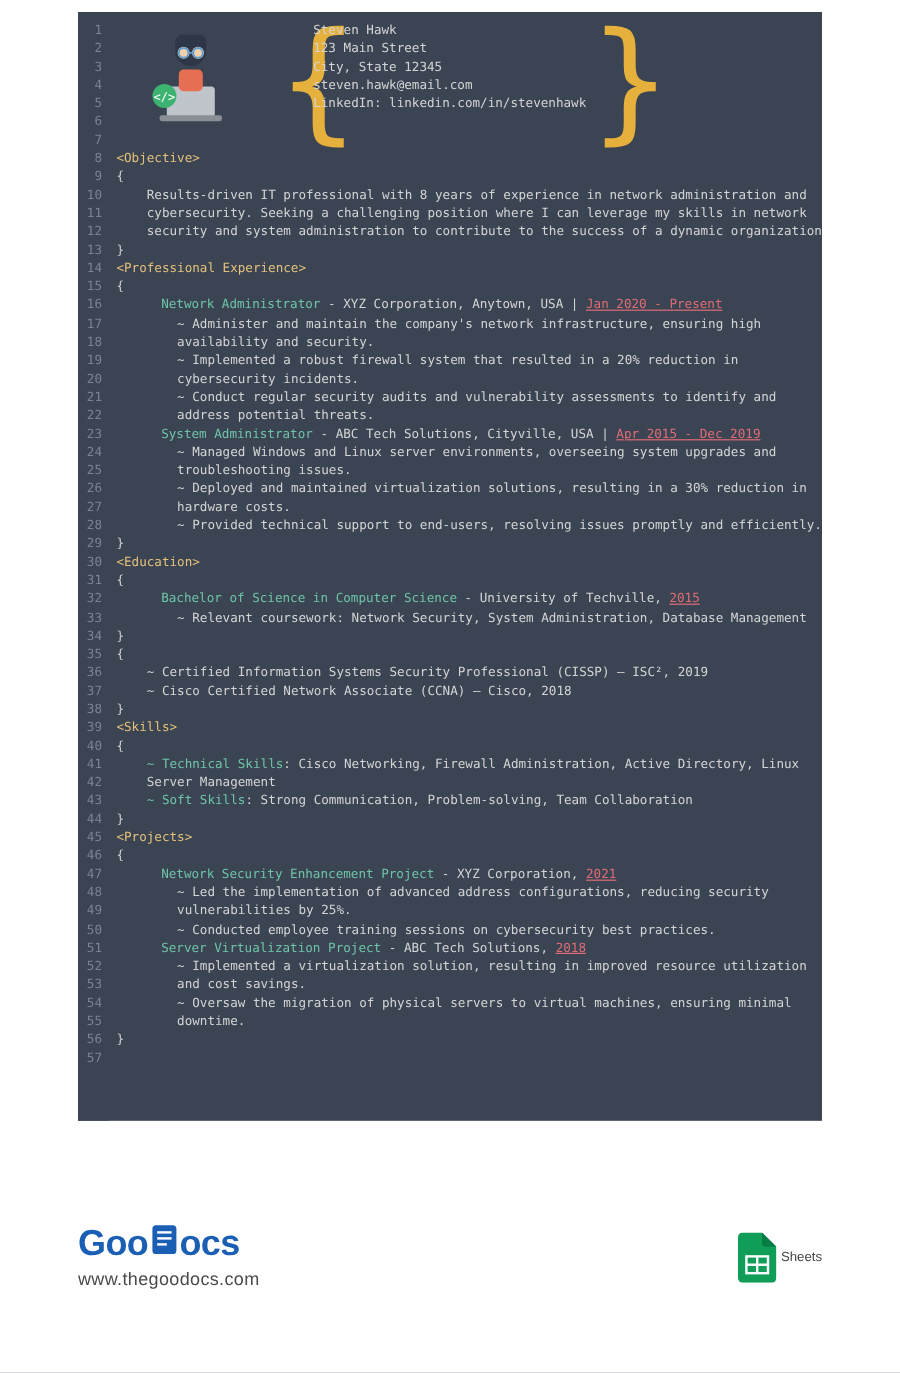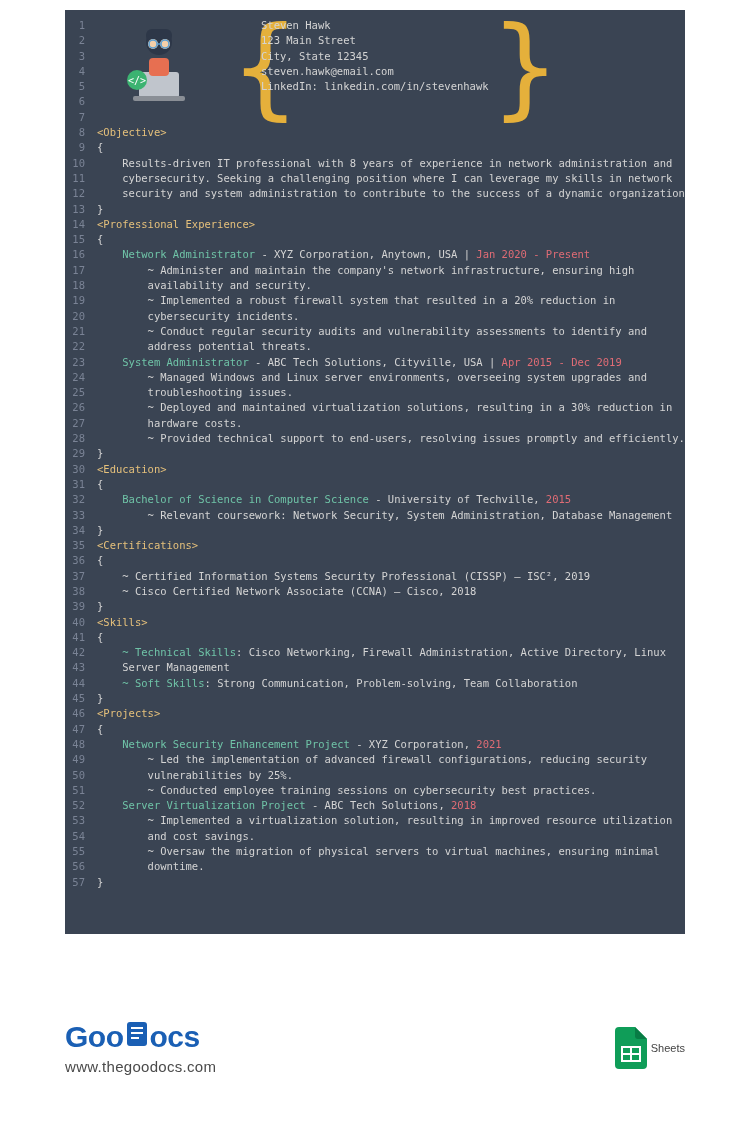--- a/index.html
+++ b/index.html
@@ -36,22 +36,22 @@
   }
   .gutter div { height: 15.3px; }
   .code {
     padding: 8px 10px 8px 6px;
     position: relative;
     flex: 1;
   }
   .code .line { height: 15.3px; white-space: pre; }
   .tag { color: #e5c07b; }
   .brace { color: #d4d4d4; }
-  .job { color: #6fc3a7; }
-  .date { color: #e06c75; }
+  .job { color: #6fc3a7; margin-left: 12px; }
+  .date { color: #e06c75; text-decoration: underline; }
   .skill-label { color: #6fc3a7; margin-top: 20px; }
   .header-block {
     position: relative;
     height: 91.8px; 
   }
   .header-brace-left, .header-brace-right {
     position: absolute;
     top: -6px;
     font-size: 110px;
     font-weight: 300;
@@ -231,37 +231,36 @@
       <div class="line">        <span>hardware costs.</span></div>
       <div class="line">        <span>~ Provided technical support to end-users, resolving issues promptly and efficiently.</span></div>
       <div class="line brace">}</div>
 
       <div class="line"><span class="tag">&lt;Education&gt;</span></div>
       <div class="line brace">{</div>
       <div class="line">    <span class="job">Bachelor of Science in Computer Science</span><span> - University of Techville, </span><span class="date">2015</span></div>
       <div class="line">        <span>~ Relevant coursework: Network Security, System Administration, Database Management</span></div>
       <div class="line brace">}</div>
 
-      <div class="line"><span class="tag">&lt;Certifications&gt;</span></div>
       <div class="line brace">{</div>
       <div class="line">    <span>~ Certified Information Systems Security Professional (CISSP) – ISC², 2019</span></div>
       <div class="line">    <span>~ Cisco Certified Network Associate (CCNA) – Cisco, 2018</span></div>
       <div class="line brace">}</div>
 
       <div class="line"><span class="tag">&lt;Skills&gt;</span></div>
       <div class="line brace">{</div>
       <div class="line">    <span class="skill-label">~ Technical Skills</span><span>: Cisco Networking, Firewall Administration, Active Directory, Linux</span></div>
       <div class="line">    <span>Server Management</span></div>
       <div class="line">    <span class="skill-label">~ Soft Skills</span><span>: Strong Communication, Problem-solving, Team Collaboration</span></div>
       <div class="line brace">}</div>
 
       <div class="line"><span class="tag">&lt;Projects&gt;</span></div>
       <div class="line brace">{</div>
       <div class="line">    <span class="job">Network Security Enhancement Project</span><span> - XYZ Corporation, </span><span class="date">2021</span></div>
-      <div class="line">        <span>~ Led the implementation of advanced firewall configurations, reducing security</span></div>
+      <div class="line">        <span>~ Led the implementation of advanced address configurations, reducing security</span></div>
       <div class="line">        <span>vulnerabilities by 25%.</span></div>
       <div class="line">        <span>~ Conducted employee training sessions on cybersecurity best practices.</span></div>
       <div class="line">    <span class="job">Server Virtualization Project</span><span> - ABC Tech Solutions, </span><span class="date">2018</span></div>
       <div class="line">        <span>~ Implemented a virtualization solution, resulting in improved resource utilization</span></div>
       <div class="line">        <span>and cost savings.</span></div>
       <div class="line">        <span>~ Oversaw the migration of physical servers to virtual machines, ensuring minimal</span></div>
       <div class="line">        <span>downtime.</span></div>
       <div class="line brace">}</div>
 
     </div>

